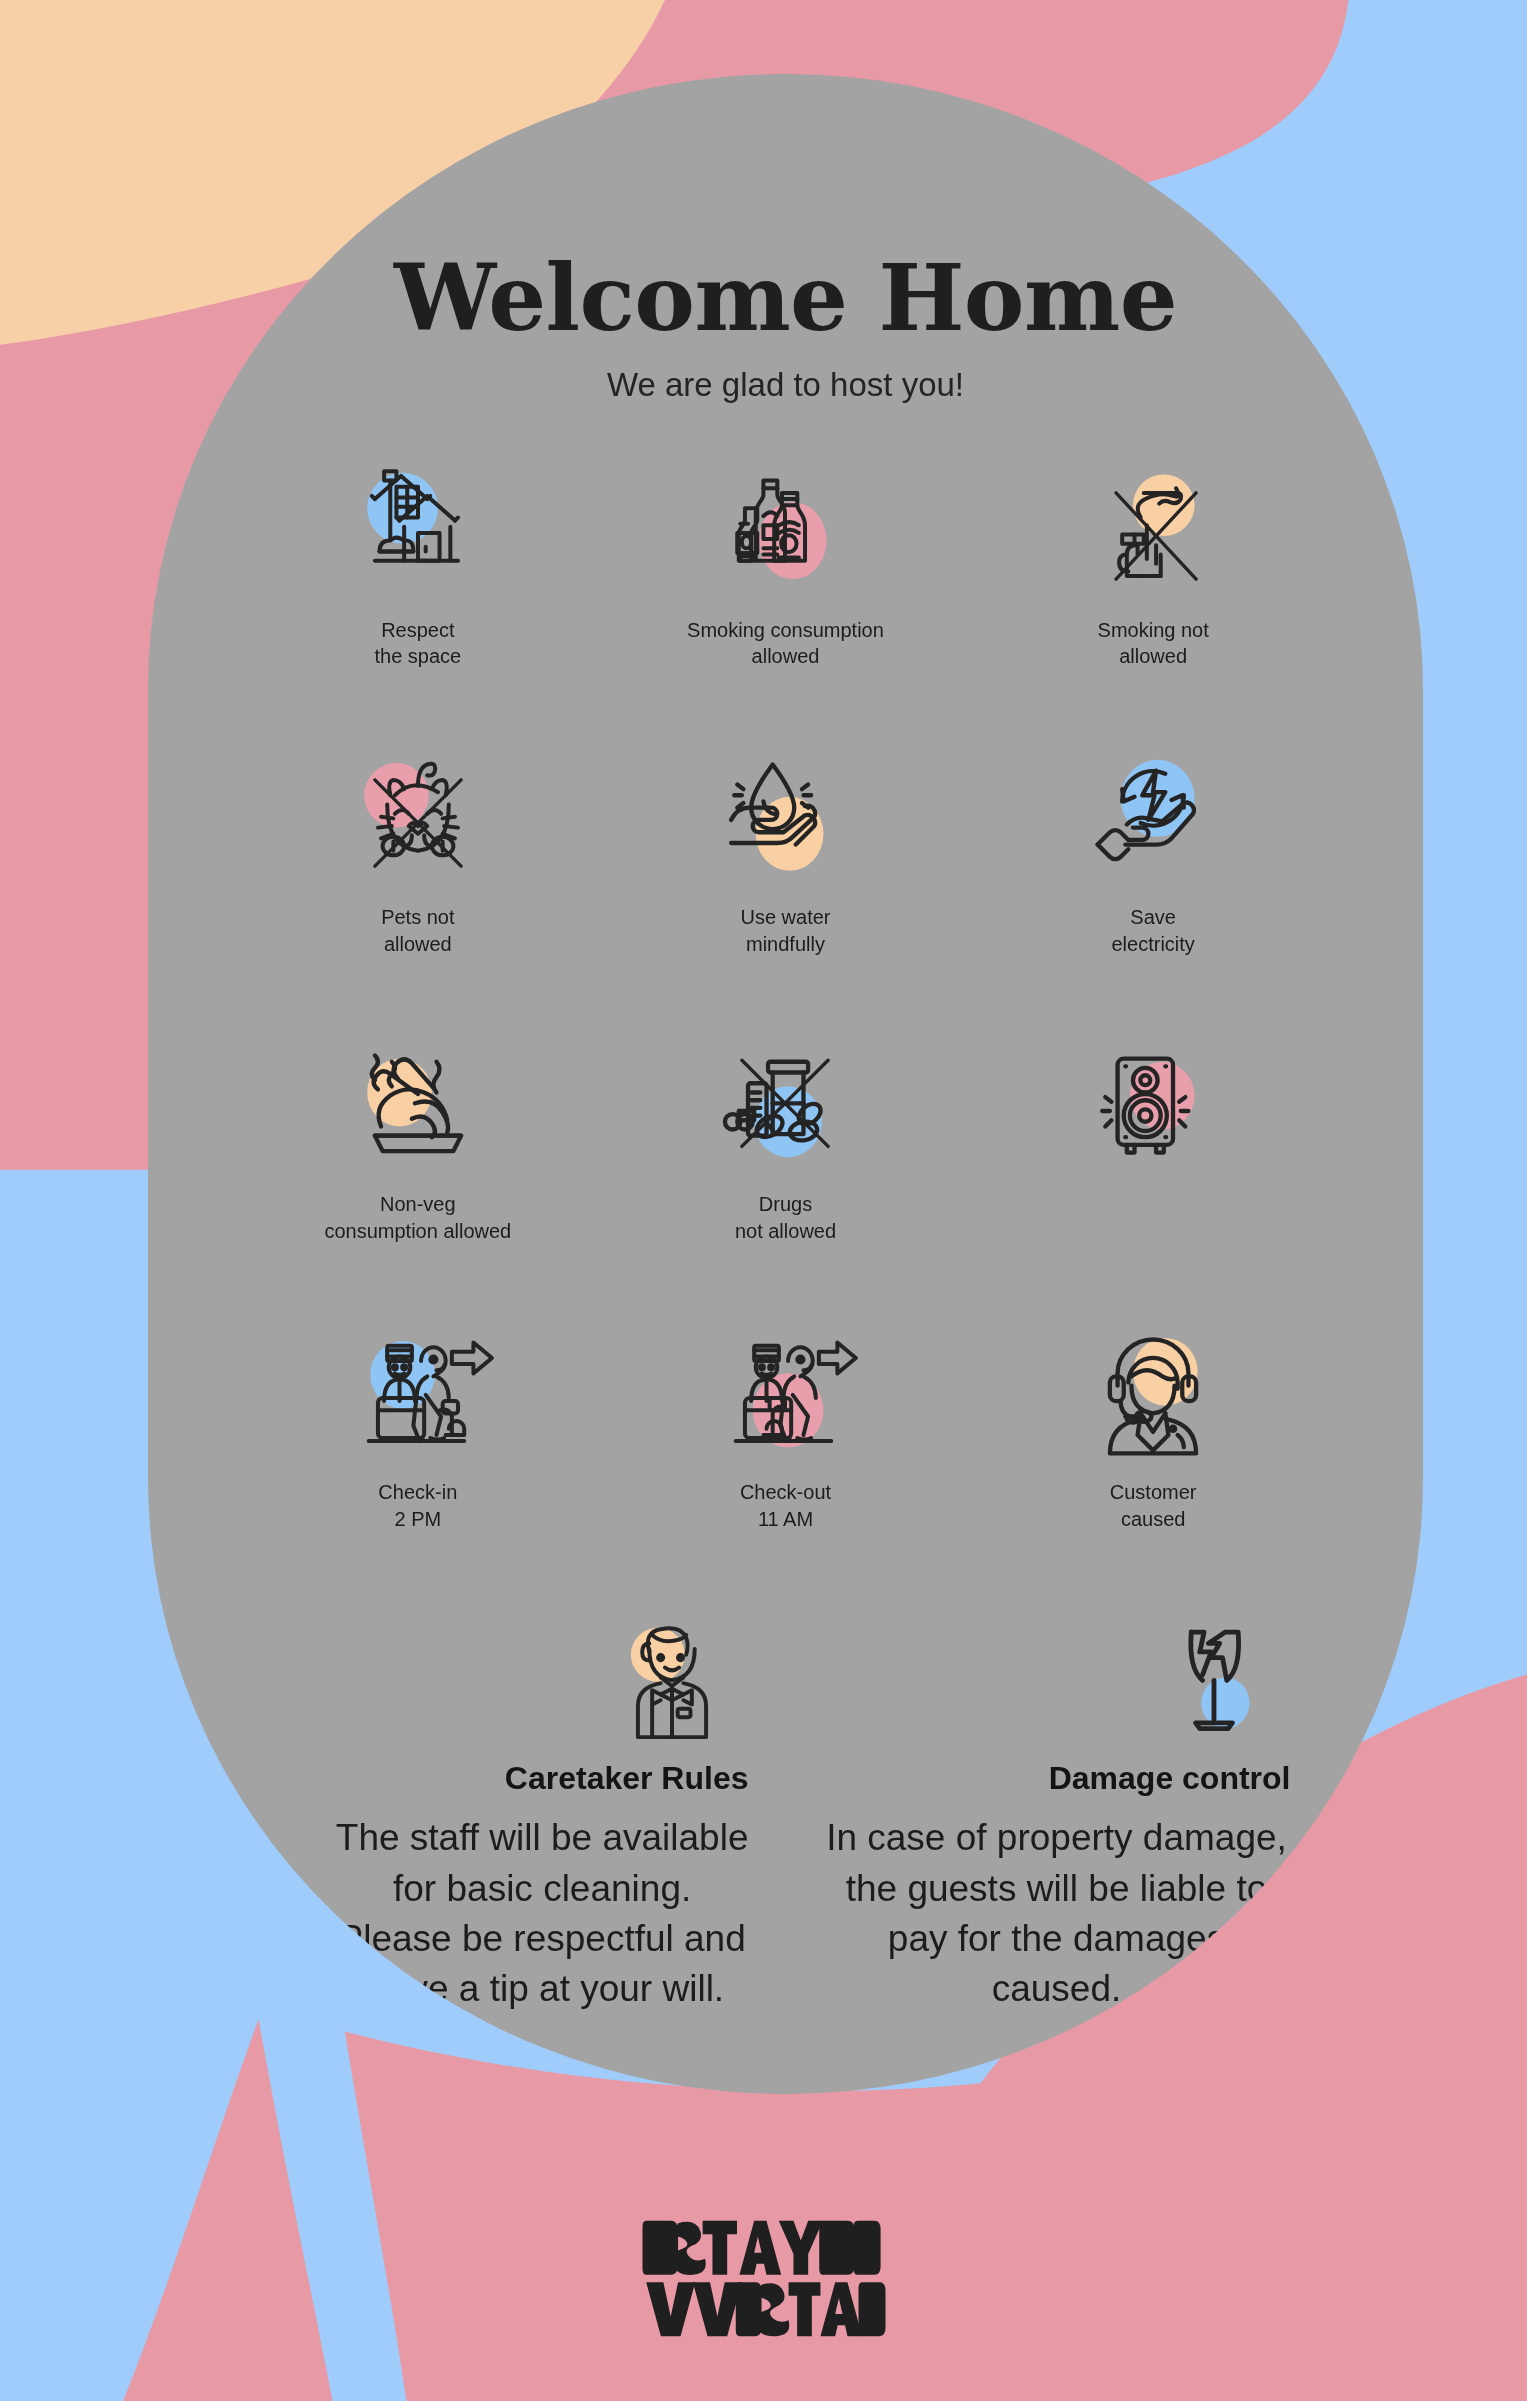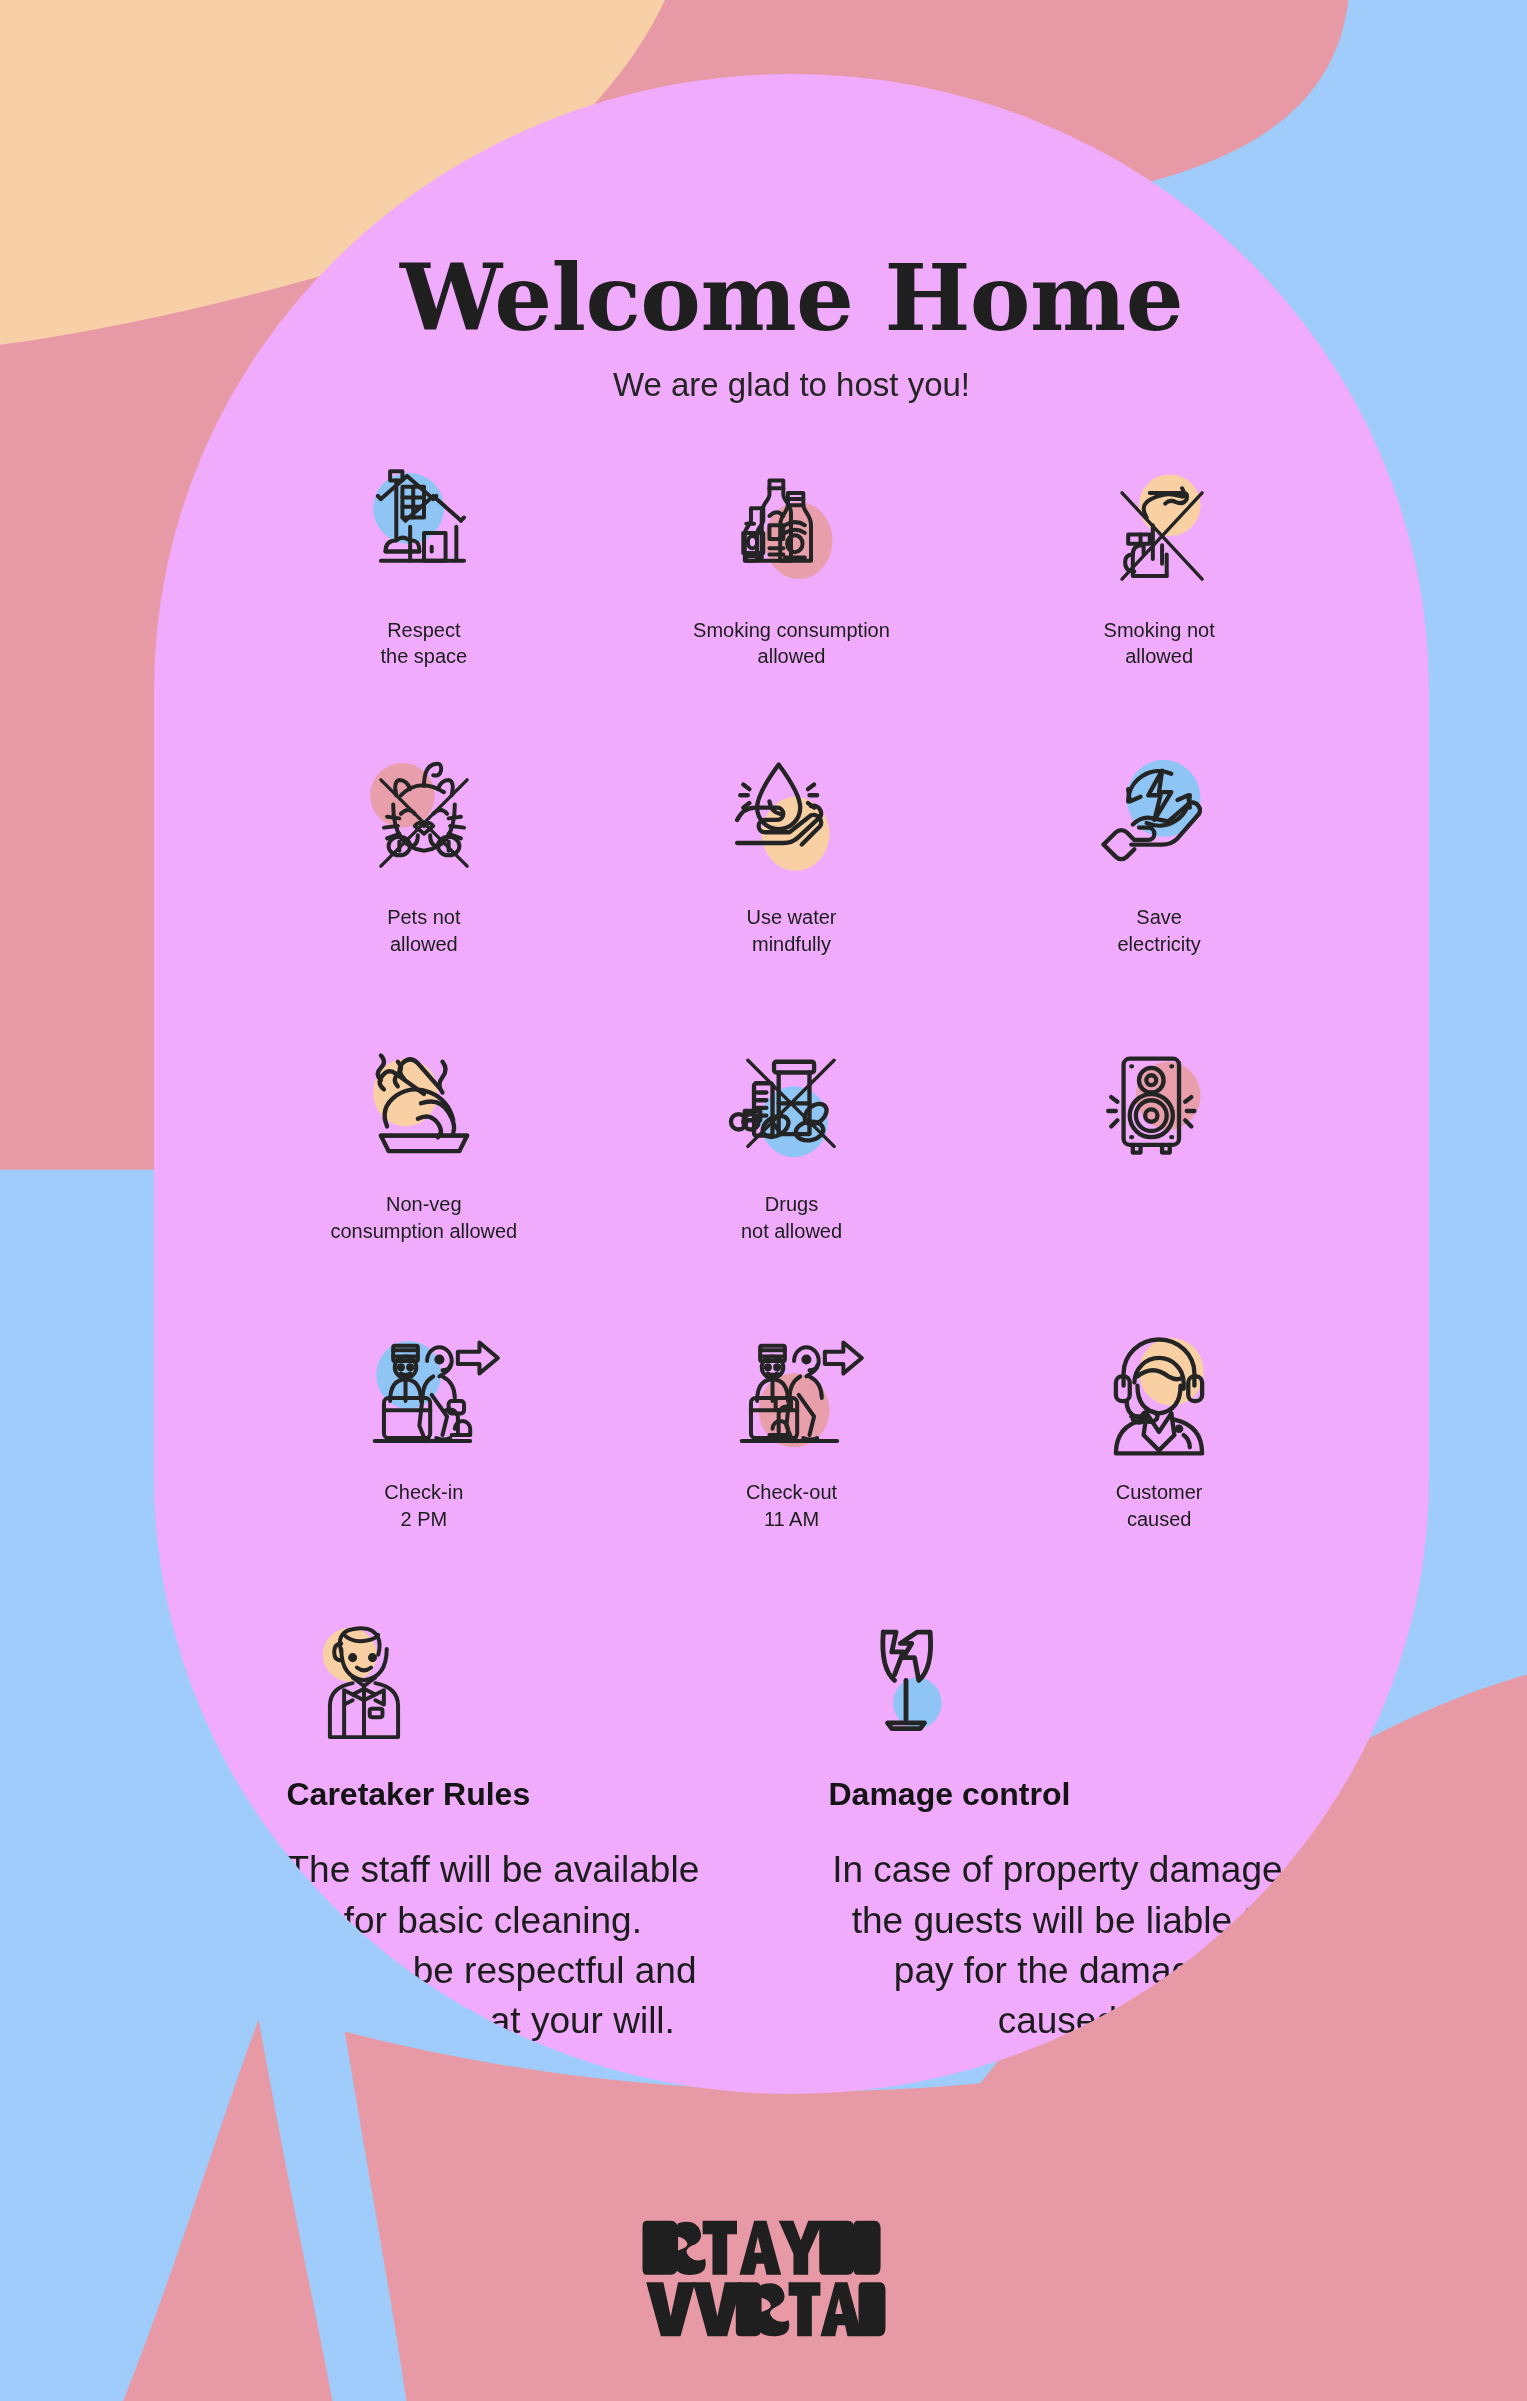--- a/index.html
+++ b/index.html
@@ -21,25 +21,25 @@
     position: absolute;
     inset: 0;
     width: 1527px;
     height: 2401px;
     z-index: 0;
   }
 
   
   #card {
     position: absolute;
-    left: 154px;
+    left: 148px;
     top: 74px;
     width: 1275px;
     height: 2020px;
-    background: #f0abfc;
+    background: #a3a3a3;
     border-radius: 637px / 616px;
     z-index: 2;
     overflow: hidden;
   }
 
   #card-inner {
     position: absolute;
     left: 0;
     top: 0;
     width: 1275px;
@@ -104,23 +104,22 @@
     margin-top: 18.5px;
     display: flex;
     justify-content: center;
     gap: 74px;
     padding: 0 105px;
   }
   .info-block {
     width: 468px;
     display: flex;
     flex-direction: column;
-    align-items: flex-start;
+    align-items: flex-end;
     text-align: center;
-    gap: 16px;
   }
   .info-icon {
     width: 154px;
     height: 132px;
     display: flex;
     align-items: center;
     justify-content: center;
   }
   .info-icon svg { width: 142px; height: 132px; display: block; }
   .info-title {

